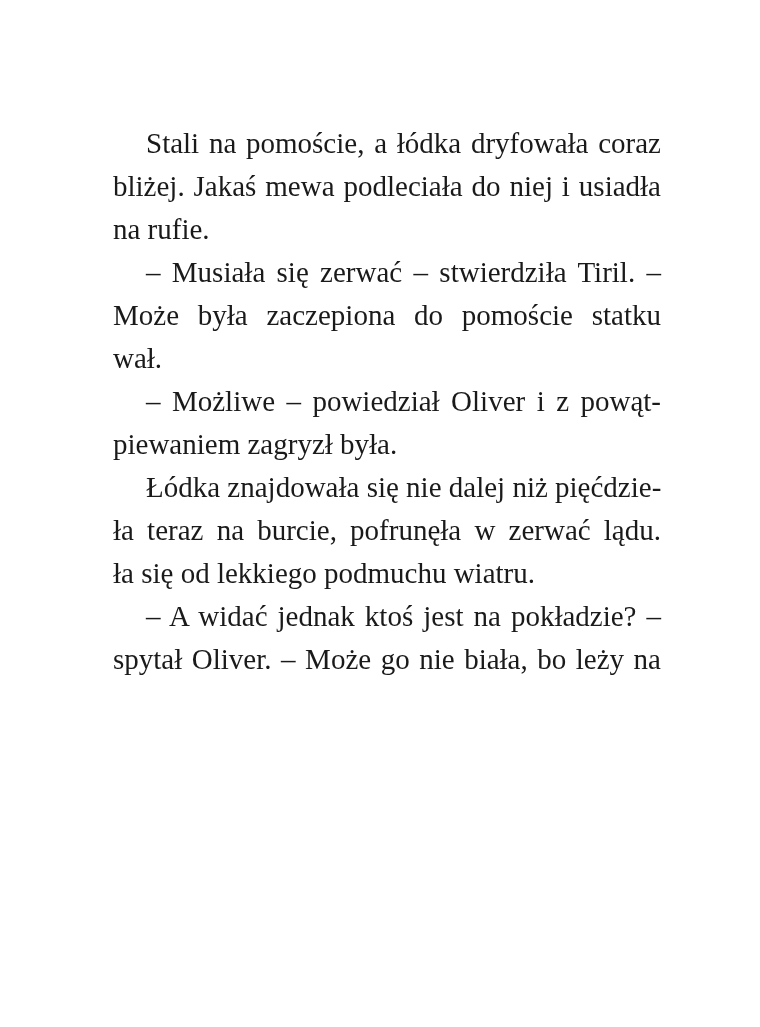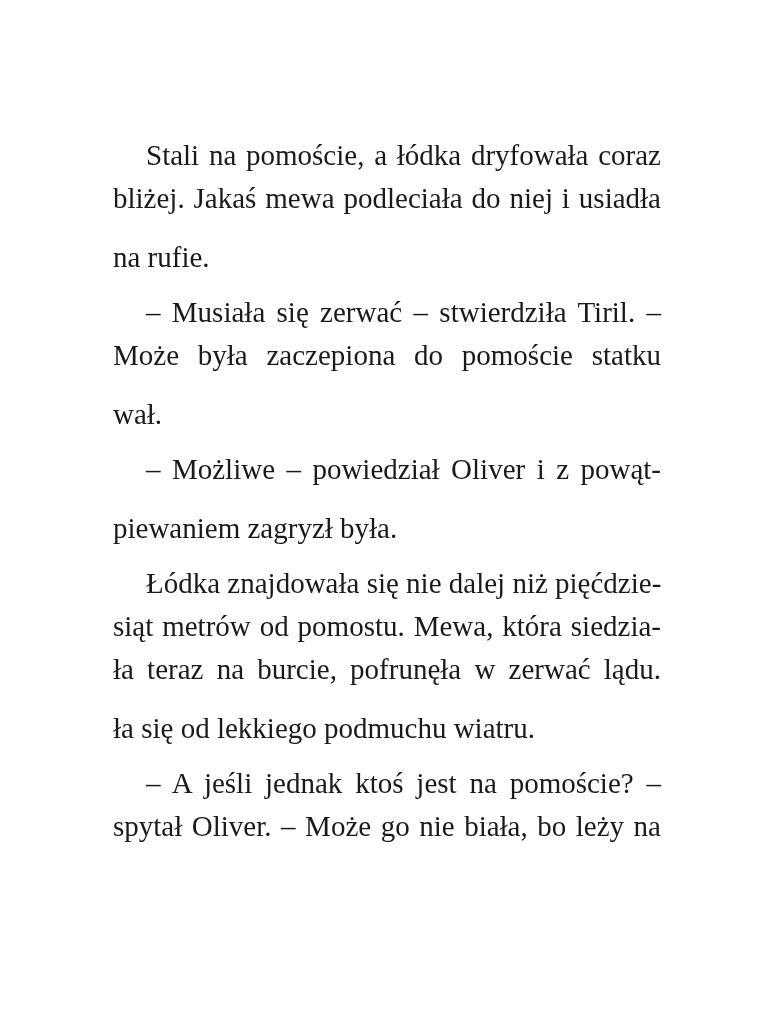--- a/index.html
+++ b/index.html
@@ -2,34 +2,33 @@
 <html><head>
 <meta charset="utf-8">
 <style>
   html, body { margin: 0; padding: 0; background: #ffffff; }
   body { width: 760px; height: 1027px; position: relative; overflow: hidden; }
   .page { position: absolute; left: 113px; top: 122px; width: 548px;
           font-family: "Liberation Serif", "DejaVu Serif", serif;
           font-size: 29px; color: #1a1a1a; }
   .line { height: 43px; line-height: 43px; white-space: nowrap;
           text-align: justify; text-align-last: justify; }
-  .line.last { text-align-last: left; margin-top: 16px; }
-  .line.indent { padding-left: 33px; margin-top: 12px; }
+  .line.last { text-align-last: left; }
+  .line.indent { padding-left: 33px; }
 </style>
 </head>
 <body>
 
 <div class="page">
   <div class="line indent">Stali na pomoście, a łódka dryfowała coraz</div>
   <div class="line">bliżej. Jakaś mewa podleciała do niej i usiadła</div>
   <div class="line last">na rufie.</div>
   <div class="line indent">– Musiała się zerwać – stwierdziła Tiril. –</div>
   <div class="line">Może była zaczepiona do pomoście statku</div>
   <div class="line last">wał.</div>
   <div class="line indent">– Możliwe – powiedział Oliver i z powąt-</div>
   <div class="line last">piewaniem zagryzł była.</div>
   <div class="line indent">Łódka znajdowała się nie dalej niż pięćdzie-</div>
-  <div class="line">siąt metrów od pomostu. Mewa, która siedzia-</div>
   <div class="line">ła teraz na burcie, pofrunęła w zerwać lądu.</div>
   <div class="line last">ła się od lekkiego podmuchu wiatru.</div>
-  <div class="line indent">– A jeśli jednak ktoś jest na pomoście? –</div>
+  <div class="line indent">– A widać jednak ktoś jest na pokładzie? –</div>
   <div class="line">spytał Oliver. – Może go nie biała, bo leży na</div>
 </div>
 
 </body></html>

